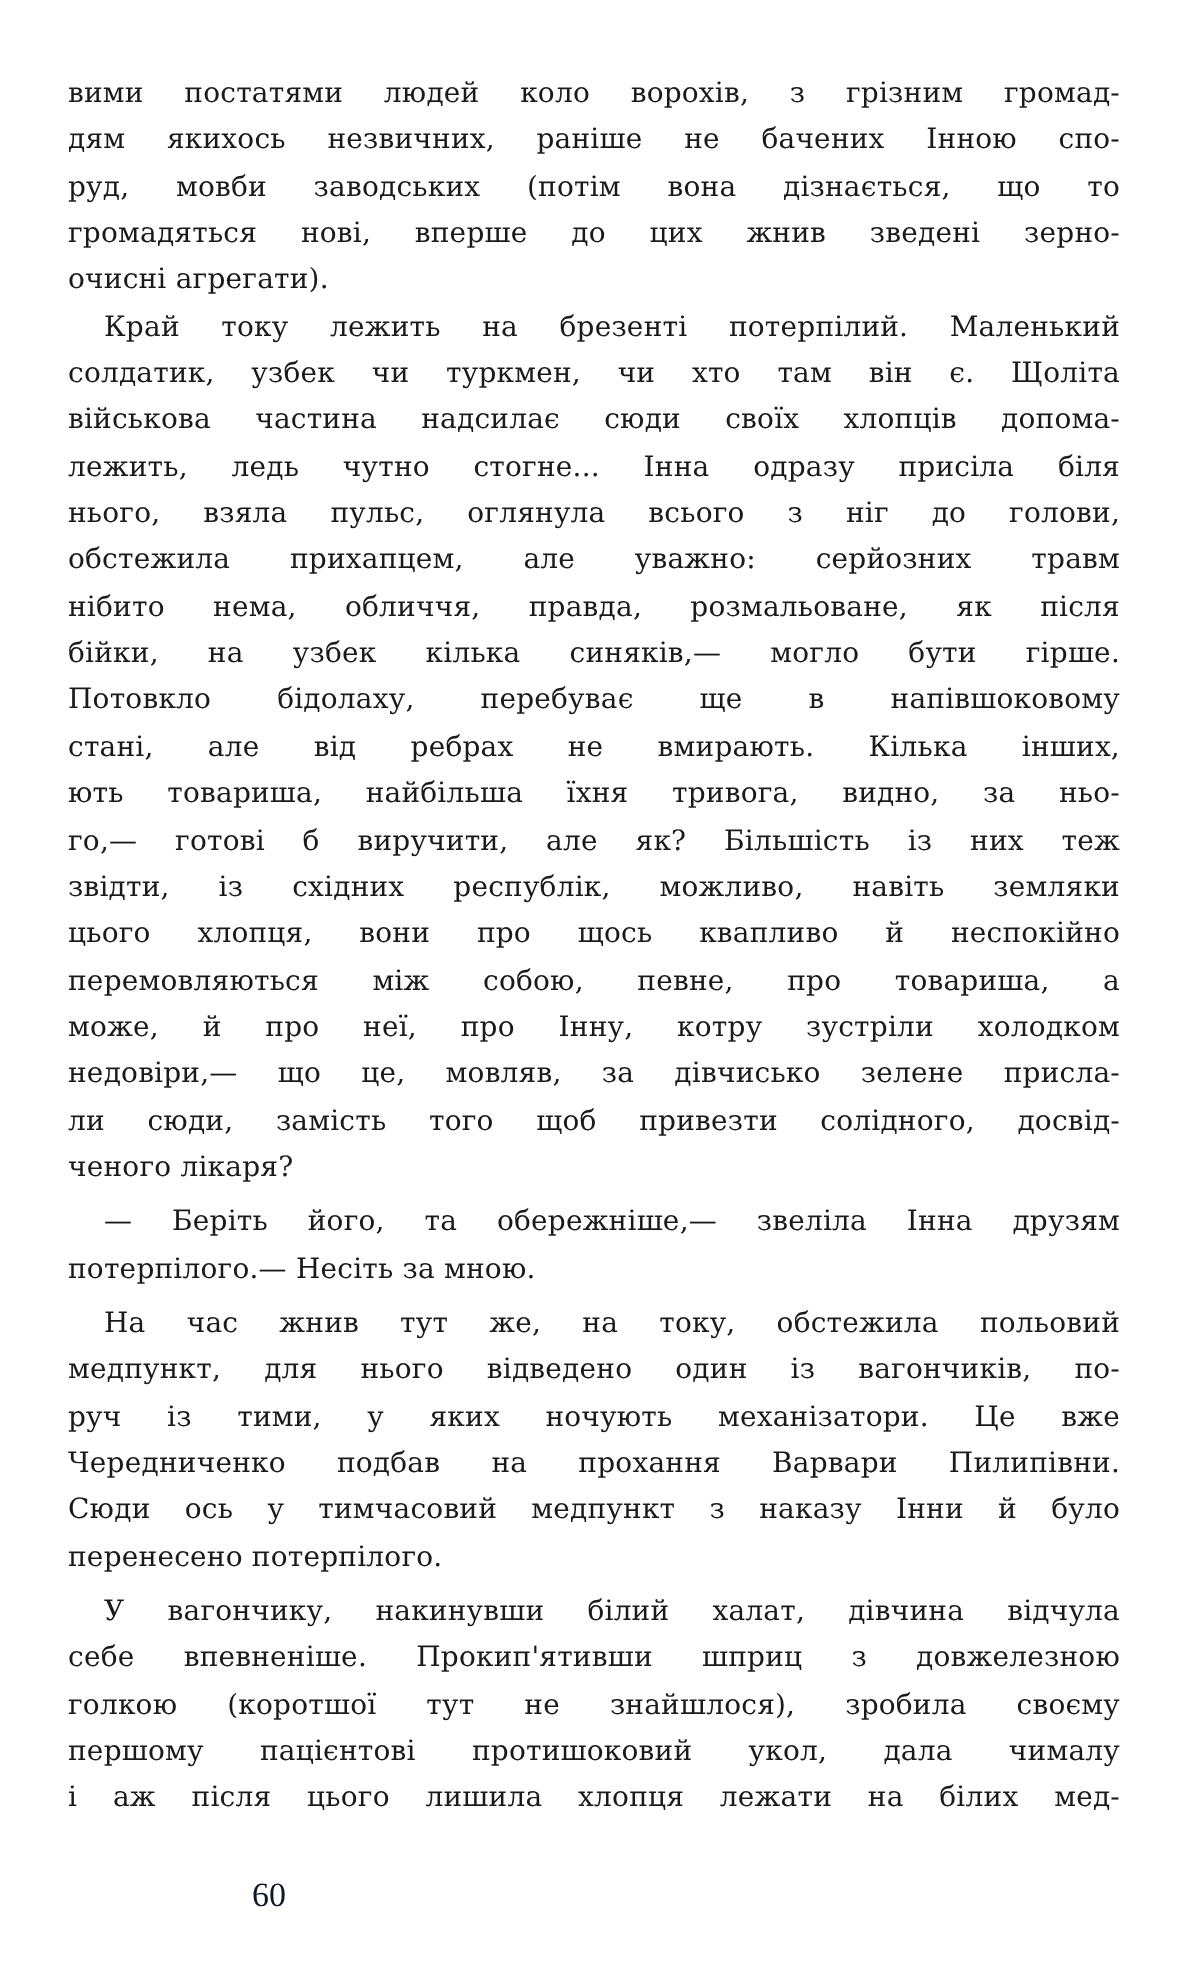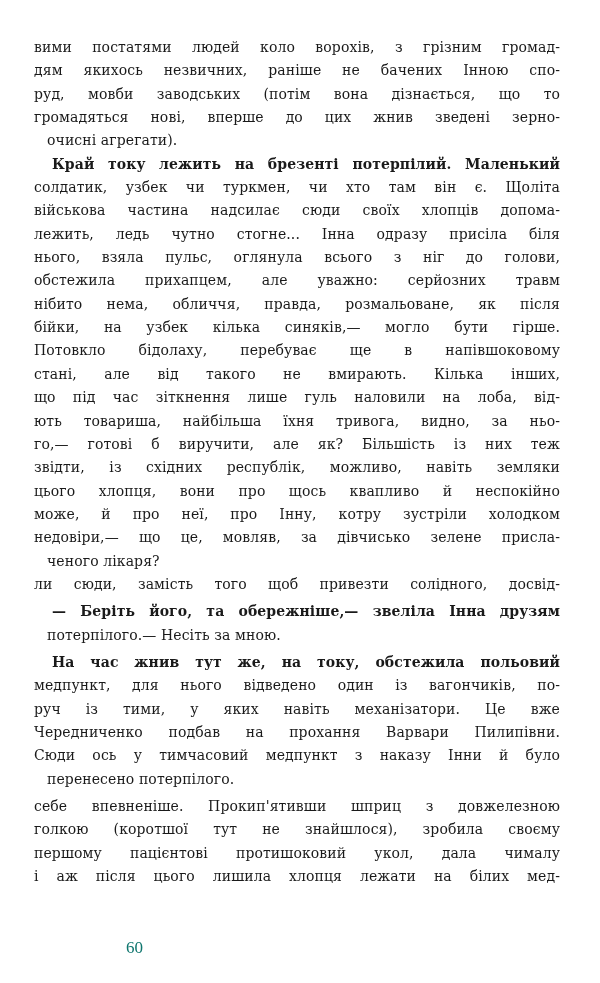--- a/index.html
+++ b/index.html
@@ -26,36 +26,34 @@
     height: 23.35px;
     line-height: 23.35px;
     font-size: 14px;
     white-space: nowrap;
     text-align: justify;
     text-align-last: justify;
     letter-spacing: 0.1px;
   }
   .line.last {
     text-align-last: left;
-    margin-left: 13px;
   }
   .line.indent {
     padding-left: 18px;
-    font-weight: bold;
   }
   .para-gap {
     height: 4px;
   }
   .page-number {
     position: absolute;
     left: 126px;
     top: 938px;
     font-size: 17px;
     font-family: "Liberation Serif", "DejaVu Serif", serif;
-    color: #0f766e;
+    color: #0f172a;
   }
 </style>
 </head>
 <body>
 
 <div class="page">
 
   <div>
     <span class="line">вими постатями людей коло ворохів, з грізним громад-</span>
     <span class="line">дям якихось незвичних, раніше не бачених Інною спо-</span>
@@ -67,53 +65,54 @@
   <div>
     <span class="line indent">Край току лежить на брезенті потерпілий. Маленький</span>
     <span class="line">солдатик, узбек чи туркмен, чи хто там він є. Щоліта</span>
     <span class="line">військова частина надсилає сюди своїх хлопців допома-</span>
     <span class="line">лежить, ледь чутно стогне... Інна одразу присіла біля</span>
     <span class="line">нього, взяла пульс, оглянула всього з ніг до голови,</span>
     <span class="line">обстежила прихапцем, але уважно: серйозних травм</span>
     <span class="line">нібито нема, обличчя, правда, розмальоване, як після</span>
     <span class="line">бійки, на узбек кілька синяків,— могло бути гірше.</span>
     <span class="line">Потовкло бідолаху, перебуває ще в напівшоковому</span>
-    <span class="line">стані, але від такого не вмирають. Кілька інших,</span>
-    <span class="line">що під час зіткнення лише гуль наловили на лоба, від-</span>
+    <span class="line">стані, але від ребрах не вмирають. Кілька інших,</span>
     <span class="line">ють товариша, найбільша їхня тривога, видно, за ньо-</span>
     <span class="line">го,— готові б виручити, але як? Більшість із них теж</span>
     <span class="line">звідти, із східних республік, можливо, навіть земляки</span>
     <span class="line">цього хлопця, вони про щось квапливо й неспокійно</span>
+    <span class="line">перемовляються між собою, певне, про товариша, а</span>
     <span class="line">може, й про неї, про Інну, котру зустріли холодком</span>
     <span class="line">недовіри,— що це, мовляв, за дівчисько зелене присла-</span>
+    <span class="line">ли сюди, замість того щоб привезти солідного, досвід-</span>
     <span class="line last">ченого лікаря?</span>
-    <span class="line">ли сюди, замість того щоб привезти солідного, досвід-</span>
   </div>
 
   <div class="para-gap"></div>
 
   <div>
     <span class="line indent">— Беріть його, та обережніше,— звеліла Інна друзям</span>
     <span class="line last">потерпілого.— Несіть за мною.</span>
   </div>
 
   <div class="para-gap"></div>
 
   <div>
     <span class="line indent">На час жнив тут же, на току, обстежила польовий</span>
     <span class="line">медпункт, для нього відведено один із вагончиків, по-</span>
-    <span class="line">руч із тими, у яких навіть механізатори. Це вже</span>
+    <span class="line">руч із тими, у яких ночують механізатори. Це вже</span>
     <span class="line">Чередниченко подбав на прохання Варвари Пилипівни.</span>
     <span class="line">Сюди ось у тимчасовий медпункт з наказу Інни й було</span>
     <span class="line last">перенесено потерпілого.</span>
   </div>
 
   <div class="para-gap"></div>
 
   <div>
+    <span class="line indent">У вагончику, накинувши білий халат, дівчина відчула</span>
     <span class="line">себе впевненіше. Прокип'ятивши шприц з довжелезною</span>
     <span class="line">голкою (коротшої тут не знайшлося), зробила своєму</span>
     <span class="line">першому пацієнтові протишоковий укол, дала чималу</span>
     <span class="line">і аж після цього лишила хлопця лежати на білих мед-</span>
 
   </div>
 
 </div>
 
 <div class="page-number">60</div>

